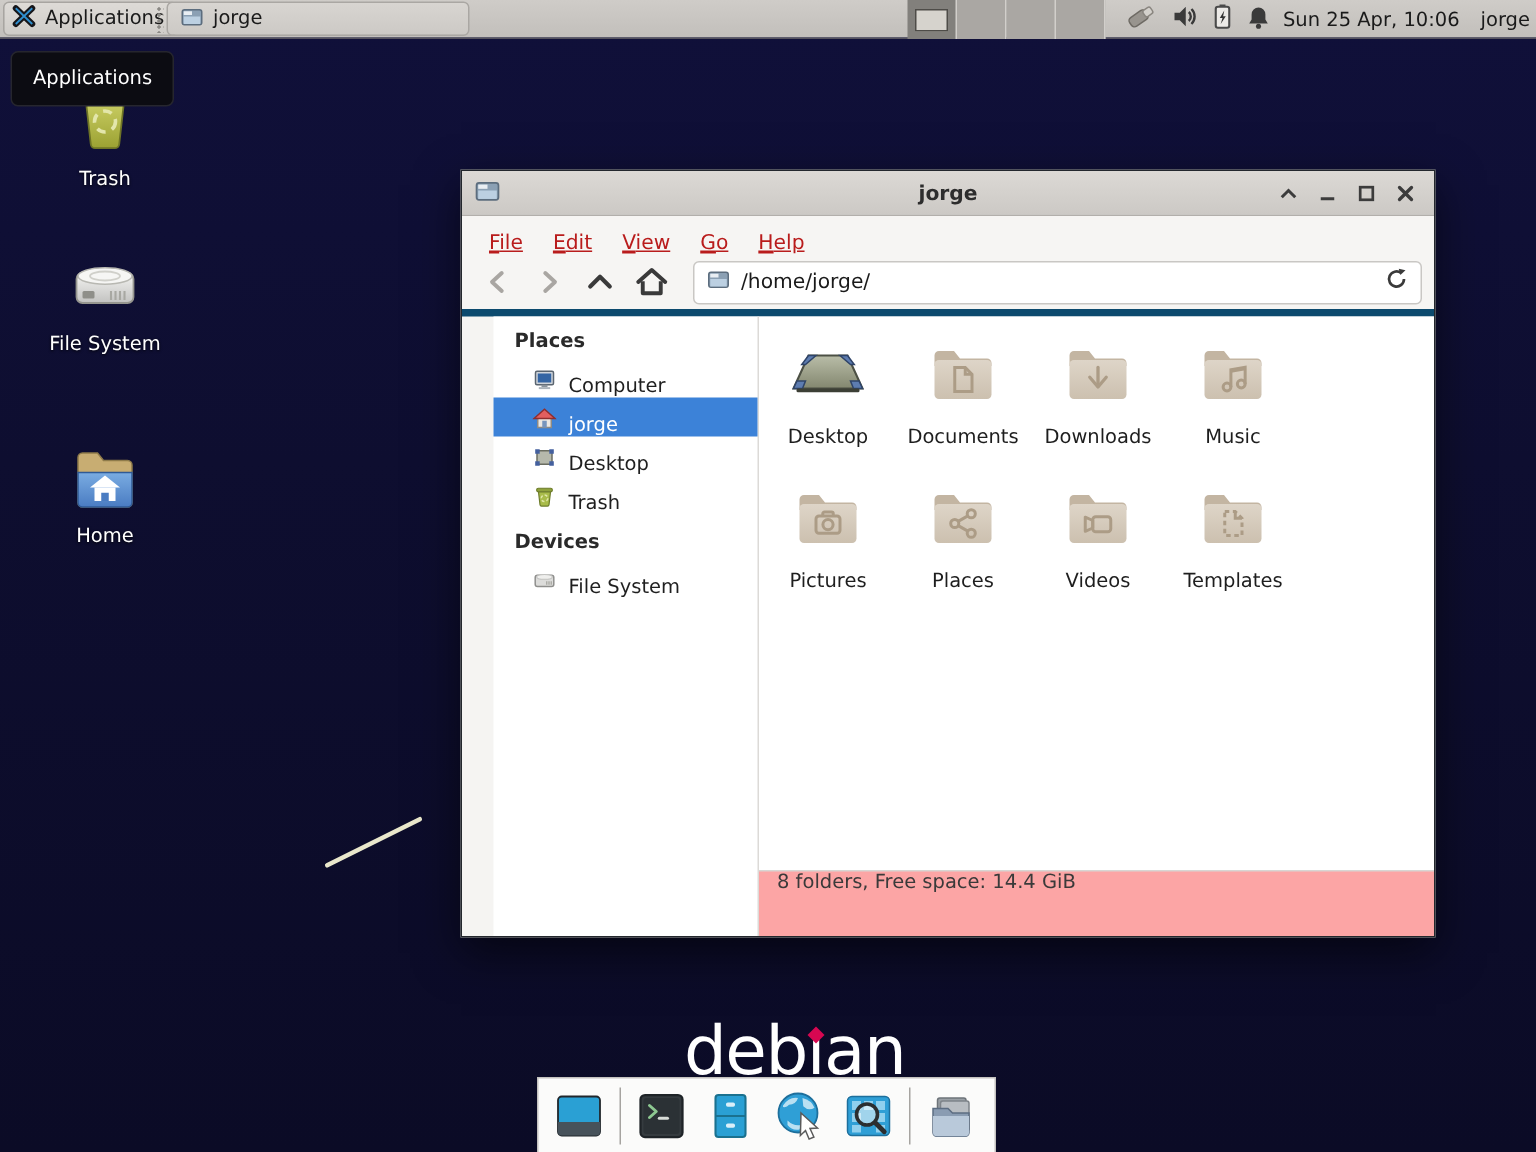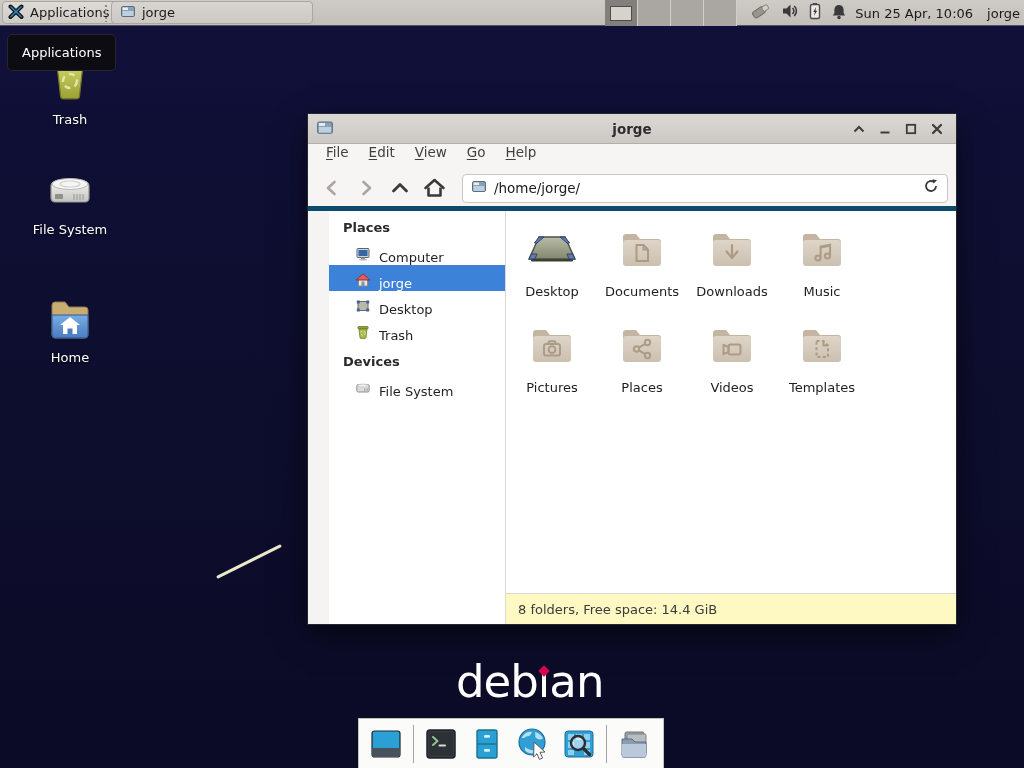--- a/index.html
+++ b/index.html
@@ -32,54 +32,54 @@
     border-radius:5px; color:#fff; font-size:13px; padding:10px 14px; z-index:30; }
 
   
   .d-icon { position:absolute; width:120px; left:10px; text-align:center; z-index:5; }
   .d-icon .ic { display:block; margin:0 auto; }
   .d-icon .lbl { margin-top:6px; color:#fff; font-size:13px; text-shadow:0 1px 2px rgba(0,0,0,.9); }
   .scratch-line { position:absolute; left:213px; top:560px; width:72px; height:3px; background:#eae8cc;
     border-radius:2px; transform:rotate(-26.5deg); }
 
   
-  .wordmark { position:absolute; left:456px; top:659px; font-size:45px; color:#fff; letter-spacing:-1px;
+  .wordmark { position:absolute; left:456px; top:678px; font-size:45px; color:#fff; letter-spacing:-1px;
     line-height:1; display:flex; z-index:3; }
   .wordmark .wm-i { position:relative; }
   .wordmark .wm-i::before { content:""; position:absolute; left:50%; top:8px; width:8px; height:8px;
     background:#d70751; transform:translateX(-50%) rotate(45deg); }
 
   
   .window { position:absolute; left:307px; top:113px; width:650px; height:512px; background:#f5f4f2;
     border:1px solid #23272d; box-shadow:0 10px 28px rgba(0,0,0,.55); z-index:20; display:flex; flex-direction:column; }
   .titlebar { height:30px; background:linear-gradient(#dcd9d5,#ccc9c5); border-bottom:1px solid #b2afab;
     display:flex; align-items:center; position:relative; flex:0 0 auto; }
   .titlebar .w-icon { margin-left:8px; }
   .titlebar .title { position:absolute; left:0; right:0; text-align:center; font-size:13.5px; font-weight:bold; color:#2d2d2d; }
   .win-controls { margin-left:auto; display:flex; align-items:center; gap:4px; padding-right:8px; position:relative; }
   .wc { width:22px; height:24px; display:flex; align-items:center; justify-content:center; }
   .menubar { height:26px; background:#f6f5f3; display:flex; align-items:center; padding-left:8px; flex:0 0 auto; }
-  .menu-item { font-size:13.5px; color:#404040; padding:0 10px; height:100%; display:flex; align-items:flex-start; }
+  .menu-item { font-size:13.5px; color:#b91c1c; padding:0 10px; height:100%; display:flex; align-items:flex-end;text-decoration:underline; }
   .menu-item u { text-decoration:underline; text-underline-offset:2px; }
   .toolbar { height:41px; background:#f6f5f3; border-bottom:5px solid #0c4a6e; display:flex; align-items:center;
     padding:0 8px; gap:2px; flex:0 0 auto; }
   .nav-btn { width:32px; height:30px; display:flex; align-items:center; justify-content:center; border-radius:4px; }
   .pathbar { flex:1; height:29px; margin-left:10px; background:#fff; border:1px solid #c9c7c4; border-radius:4px;
     display:flex; align-items:center; padding:0 8px; gap:7px; }
   .pathbar .ptext { flex:1; font-size:13.5px; color:#1a1a1a; }
   .win-body { flex:1; display:flex; min-height:0;margin-left:21px; }
   .sidebar { width:177px; background:#fff; border-right:1px solid #dcdad7; padding-top:4px; flex:0 0 auto; }
   .side-header { height:24px; display:flex; align-items:center; padding-left:14px; font-size:13px; font-weight:bold; color:#2a2a2a; }
   .side-row { height:26px; display:flex; align-items:flex-end; padding-left:26px; gap:8px; font-size:13px; color:#1f1f1f; }
   .side-row.selected { background:#3c82d8; color:#fff; }
   .main-col { flex:1; display:flex; flex-direction:column; min-width:0; }
   .files { flex:1; background:#fff; display:flex; flex-wrap:wrap; align-content:flex-start; padding:14px 0 0 1px; }
   .file-item { width:90px; height:96px; display:flex; flex-direction:column; align-items:center; }
   .file-item .flbl { margin-top:7px; font-size:13px; color:#1e1e1e; }
-  .statusbar { height:31px; background:#fef9c3; border-top:1px solid #d8d6d3; display:flex; align-items:center;
+  .statusbar { height:44px; background:#fca5a5; border-top:1px solid #d8d6d3; display:flex; align-items:flex-start;
     padding-left:12px; font-size:13px; color:#3a3a3a; flex:0 0 auto; }
 
   
   .dock { position:absolute; left:358px; top:718px; width:306px; height:50px; background:#fbfbfa;
     border:1px solid #c4c2bf; border-bottom:none; display:flex; align-items:center; gap:8px; padding:0 8px; z-index:10; }
   .dock-sep { width:1px; height:38px; background:#a6a4a0; }
   .dock-item { width:38px; height:38px; display:flex; align-items:center; justify-content:center; }
 </style>
 </head>
 <body>

